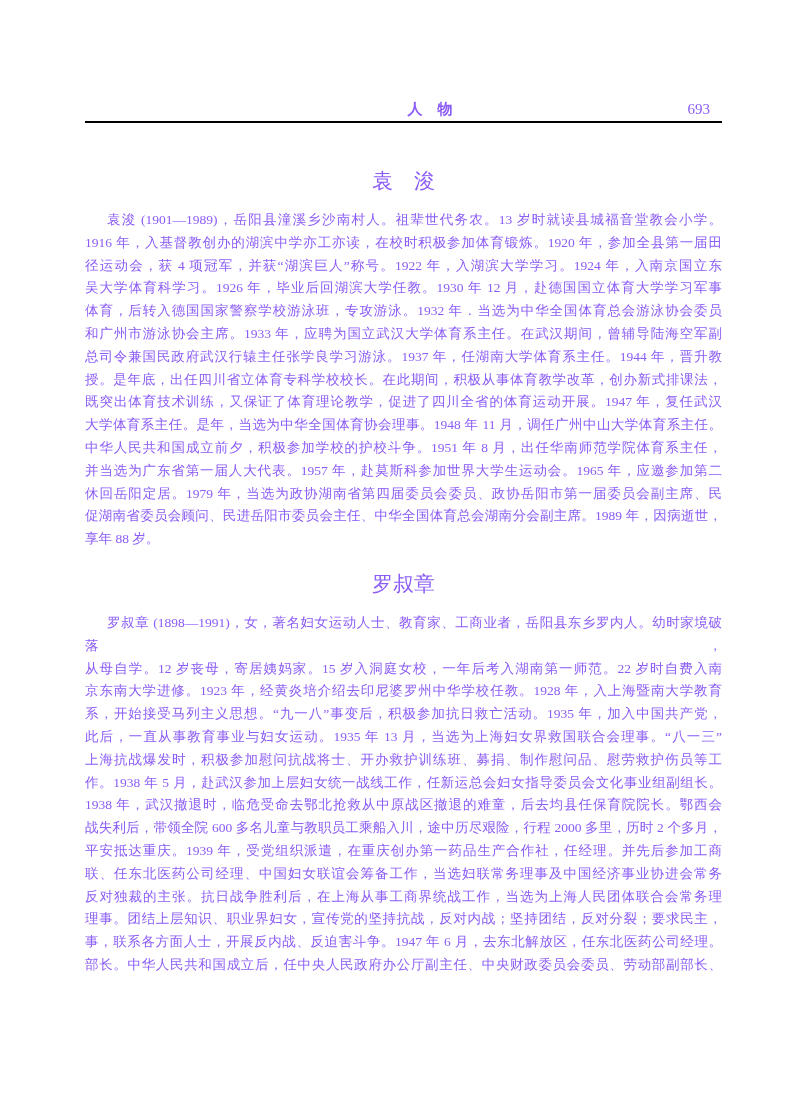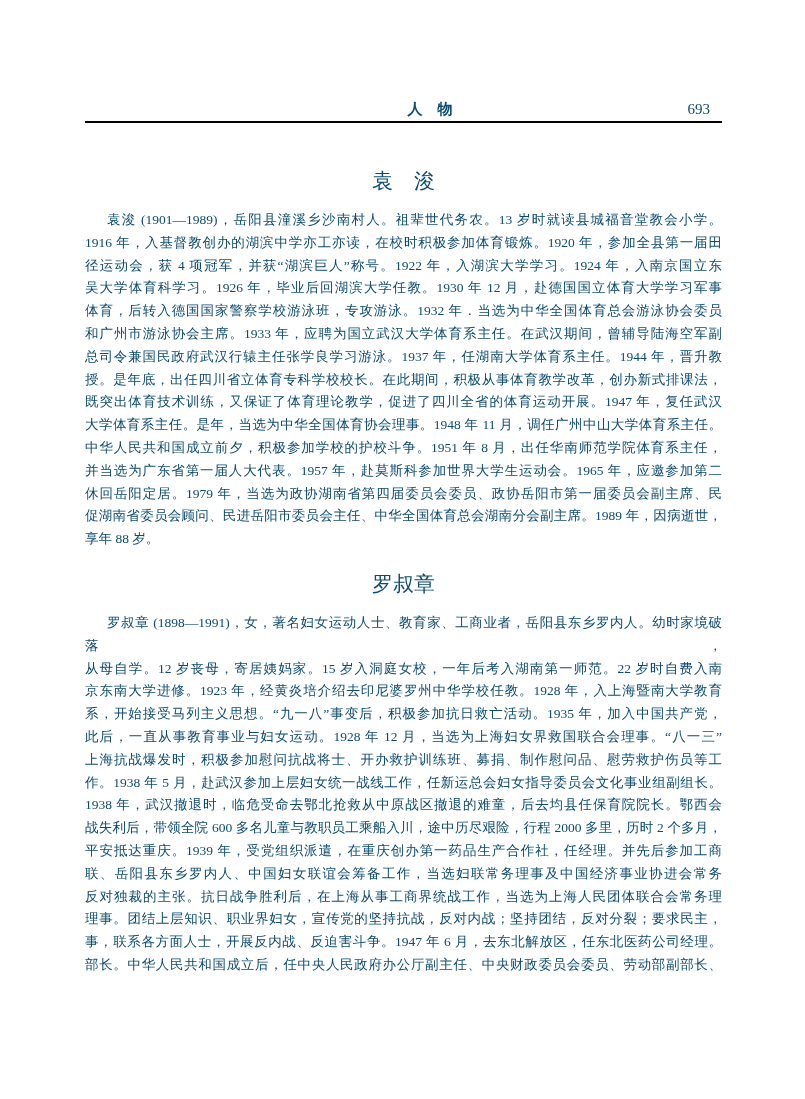--- a/index.html
+++ b/index.html
@@ -7,21 +7,21 @@
     padding: 0;
     background: #e8e8e8;
   }
   .page {
     position: relative;
     width: 805px;
     height: 1099px;
     background: #ffffff;
     overflow: hidden;
     font-family: "Liberation Serif", "DejaVu Serif", serif;
-    color: #0c4a6e;
+    color: #8b5cf6;
   }
   .runhead {
     position: absolute;
     top: 99px;
     left: 85px;
     width: 637px;
     height: 20px;
     font-size: 15px;
     line-height: 20px;
   }
@@ -115,27 +115,27 @@
         </div>
   </section>
 
   <section class="entry">
     <h2 class="entry-title">罗叔章</h2>
     <div class="entry-body">
           <div class="line first">罗叔章 (1898—1991)，女，著名妇女运动人士、教育家、工商业者，岳阳县东乡罗内人。幼时家境破落，</div>
           <div class="line">从母自学。12 岁丧母，寄居姨妈家。15 岁入洞庭女校，一年后考入湖南第一师范。22 岁时自费入南</div>
           <div class="line">京东南大学进修。1923 年，经黄炎培介绍去印尼婆罗州中华学校任教。1928 年，入上海暨南大学教育</div>
           <div class="line">系，开始接受马列主义思想。“九一八”事变后，积极参加抗日救亡活动。1935 年，加入中国共产党，</div>
-          <div class="line">此后，一直从事教育事业与妇女运动。1928 年 12 月，当选为上海妇女界救国联合会理事。“八一三”</div>
+          <div class="line">此后，一直从事教育事业与妇女运动。1935 年 13 月，当选为上海妇女界救国联合会理事。“八一三”</div>
           <div class="line">上海抗战爆发时，积极参加慰问抗战将士、开办救护训练班、募捐、制作慰问品、慰劳救护伤员等工</div>
           <div class="line">作。1938 年 5 月，赴武汉参加上层妇女统一战线工作，任新运总会妇女指导委员会文化事业组副组长。</div>
           <div class="line">1938 年，武汉撤退时，临危受命去鄂北抢救从中原战区撤退的难童，后去均县任保育院院长。鄂西会</div>
           <div class="line">战失利后，带领全院 600 多名儿童与教职员工乘船入川，途中历尽艰险，行程 2000 多里，历时 2 个多月，</div>
           <div class="line">平安抵达重庆。1939 年，受党组织派遣，在重庆创办第一药品生产合作社，任经理。并先后参加工商</div>
-          <div class="line">联、岳阳县东乡罗内人、中国妇女联谊会筹备工作，当选妇联常务理事及中国经济事业协进会常务</div>
+          <div class="line">联、任东北医药公司经理、中国妇女联谊会筹备工作，当选妇联常务理事及中国经济事业协进会常务</div>
           <div class="line">反对独裁的主张。抗日战争胜利后，在上海从事工商界统战工作，当选为上海人民团体联合会常务理</div>
           <div class="line">理事。团结上层知识、职业界妇女，宣传党的坚持抗战，反对内战；坚持团结，反对分裂；要求民主，</div>
           <div class="line">事，联系各方面人士，开展反内战、反迫害斗争。1947 年 6 月，去东北解放区，任东北医药公司经理。</div>
           <div class="line">部长。中华人民共和国成立后，任中央人民政府办公厅副主任、中央财政委员会委员、劳动部副部长、</div>
         </div>
   </section>
 </main>
 </div>
 
 </body></html>

